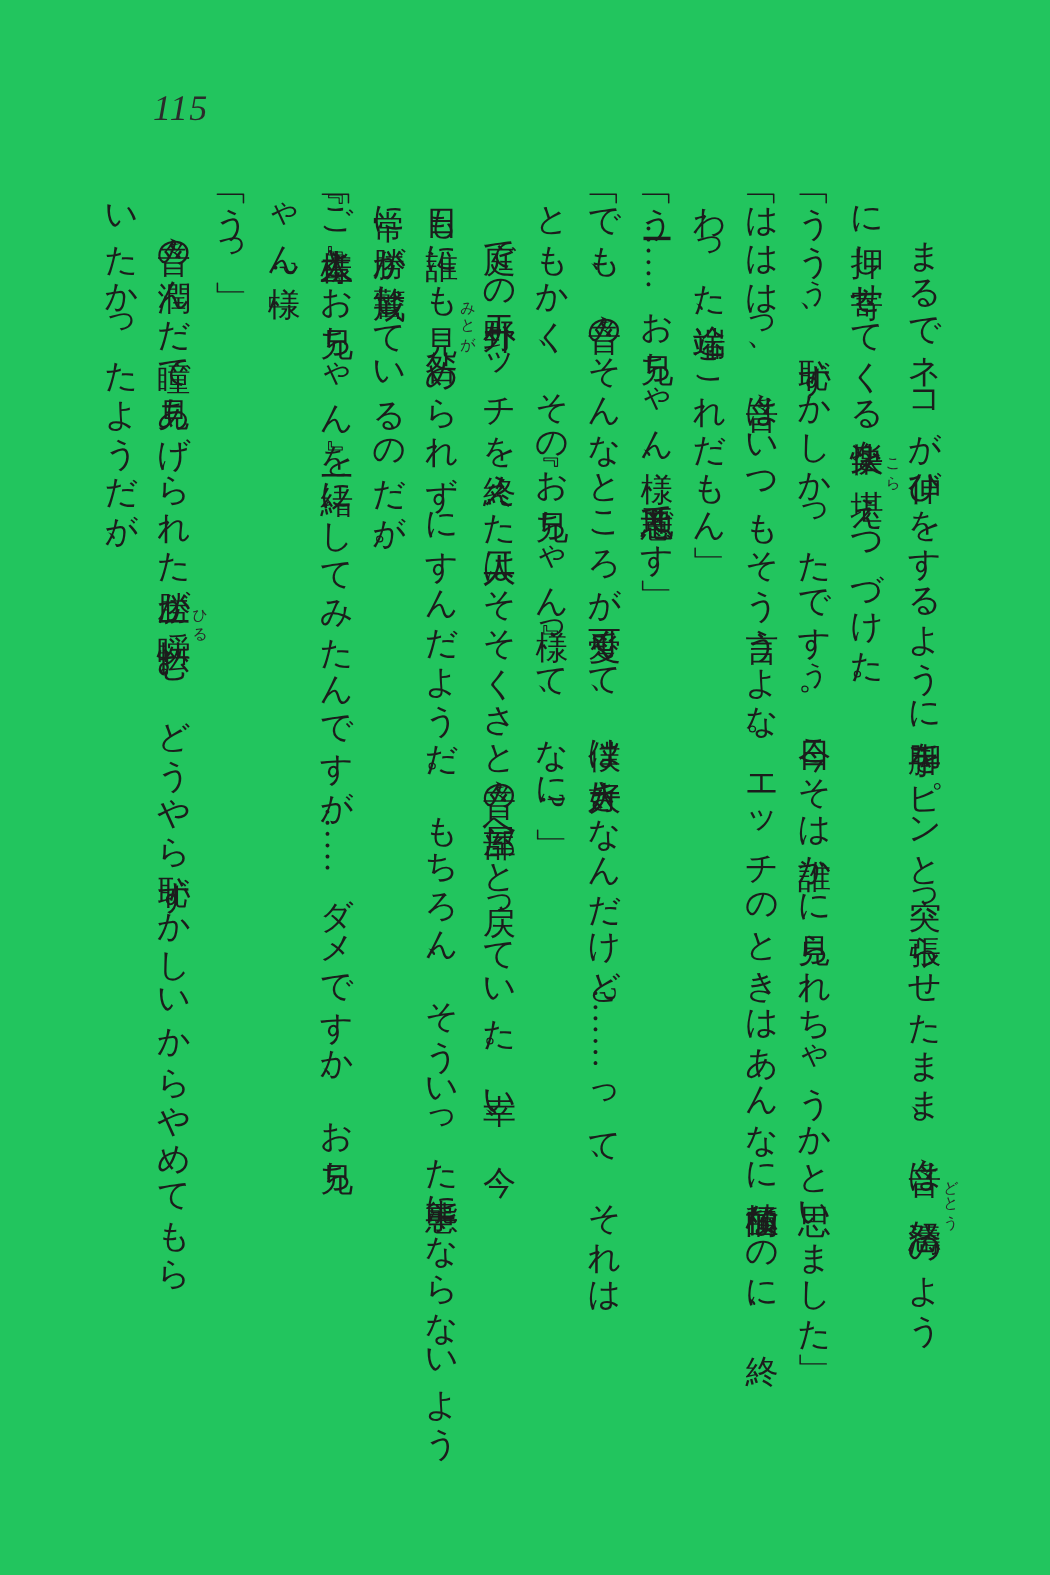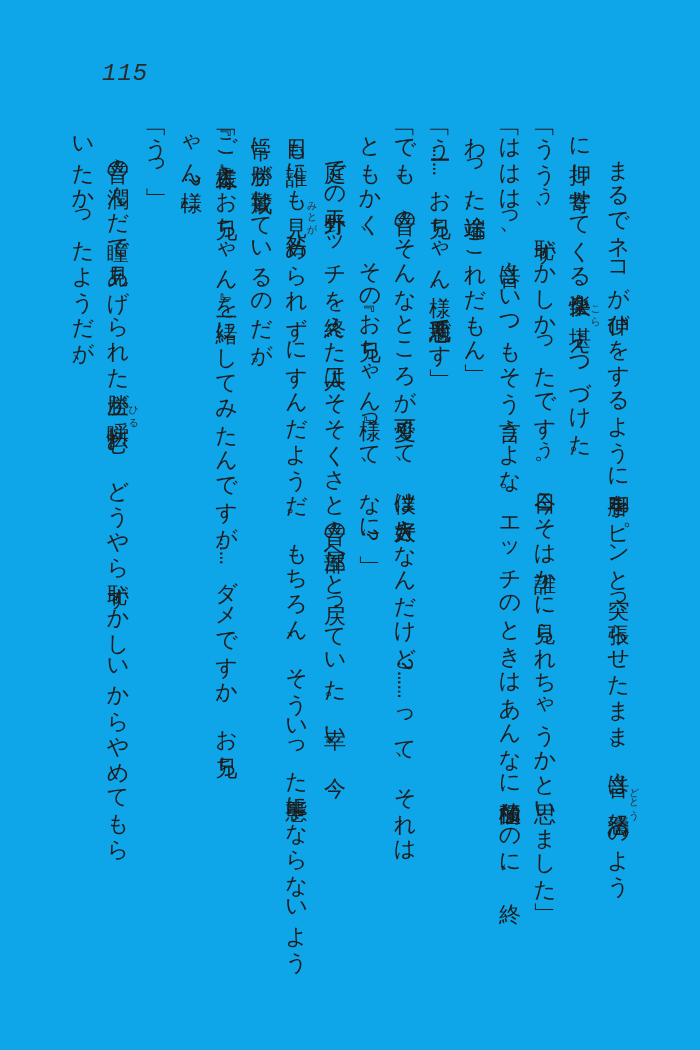--- a/index.html
+++ b/index.html
@@ -45,21 +45,21 @@
   }
   rt {
     font-size: 10px;
     letter-spacing: 0;
     color: #2a2a2a;
   }
 </style>
 </head>
 <body>
 
-<div class="page" style="background: #0ea5e9; font-family: Liberation Mono, monospace;">
+<div class="page" style="background: #22c55e;">
   <div class="page-number">115</div>
   <div class="text-block" id="text-block" style="color: rgb(28, 28, 28);">
       <div class="line">　まるでネコが伸びをするように手脚をピンと突っ張らせたまま、音々は<ruby>怒濤<rt>どとう</rt></ruby>のよう</div>
       <div class="line">に押し寄せてくる快楽を<ruby>堪<rt>こら</rt></ruby>えつづけた。</div>
       <div class="line">「ううぅ、恥ずかしかったですぅ。今日こそは誰かに見られちゃうかと思いました」</div>
       <div class="line">「はははっ、音々はいつもそう言うよな。エッチのときはあんなに積極的なのに、終</div>
       <div class="line">わった途端、これだもん」</div>
       <div class="line">「うー……お兄ちゃん様、意地悪です」</div>
       <div class="line">「でも、音々のそんなところが可愛くて、僕は大好きなんだけど?……って、それは</div>
       <div class="line">ともかく、その『お兄ちゃん様』って、なに?」</div>

